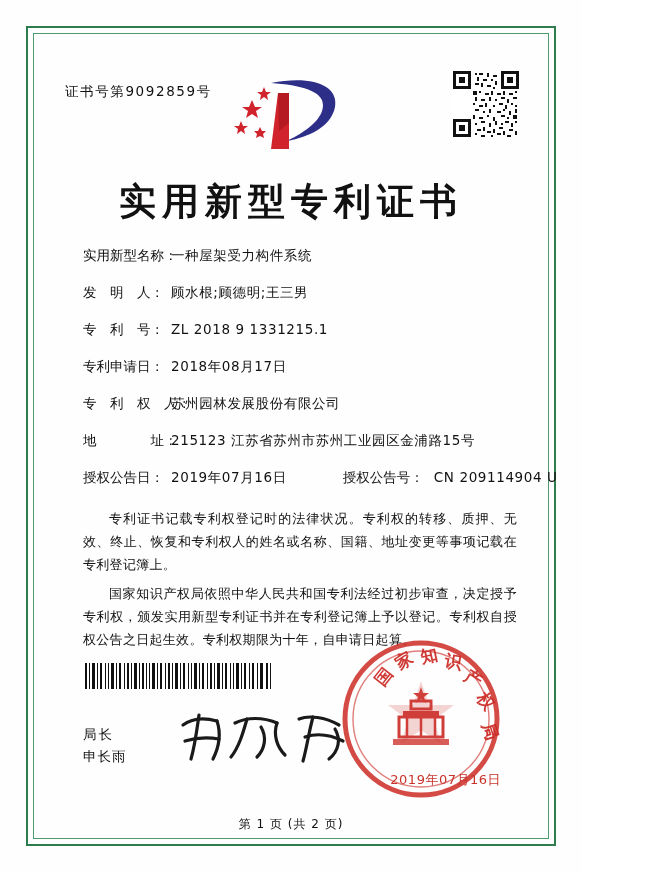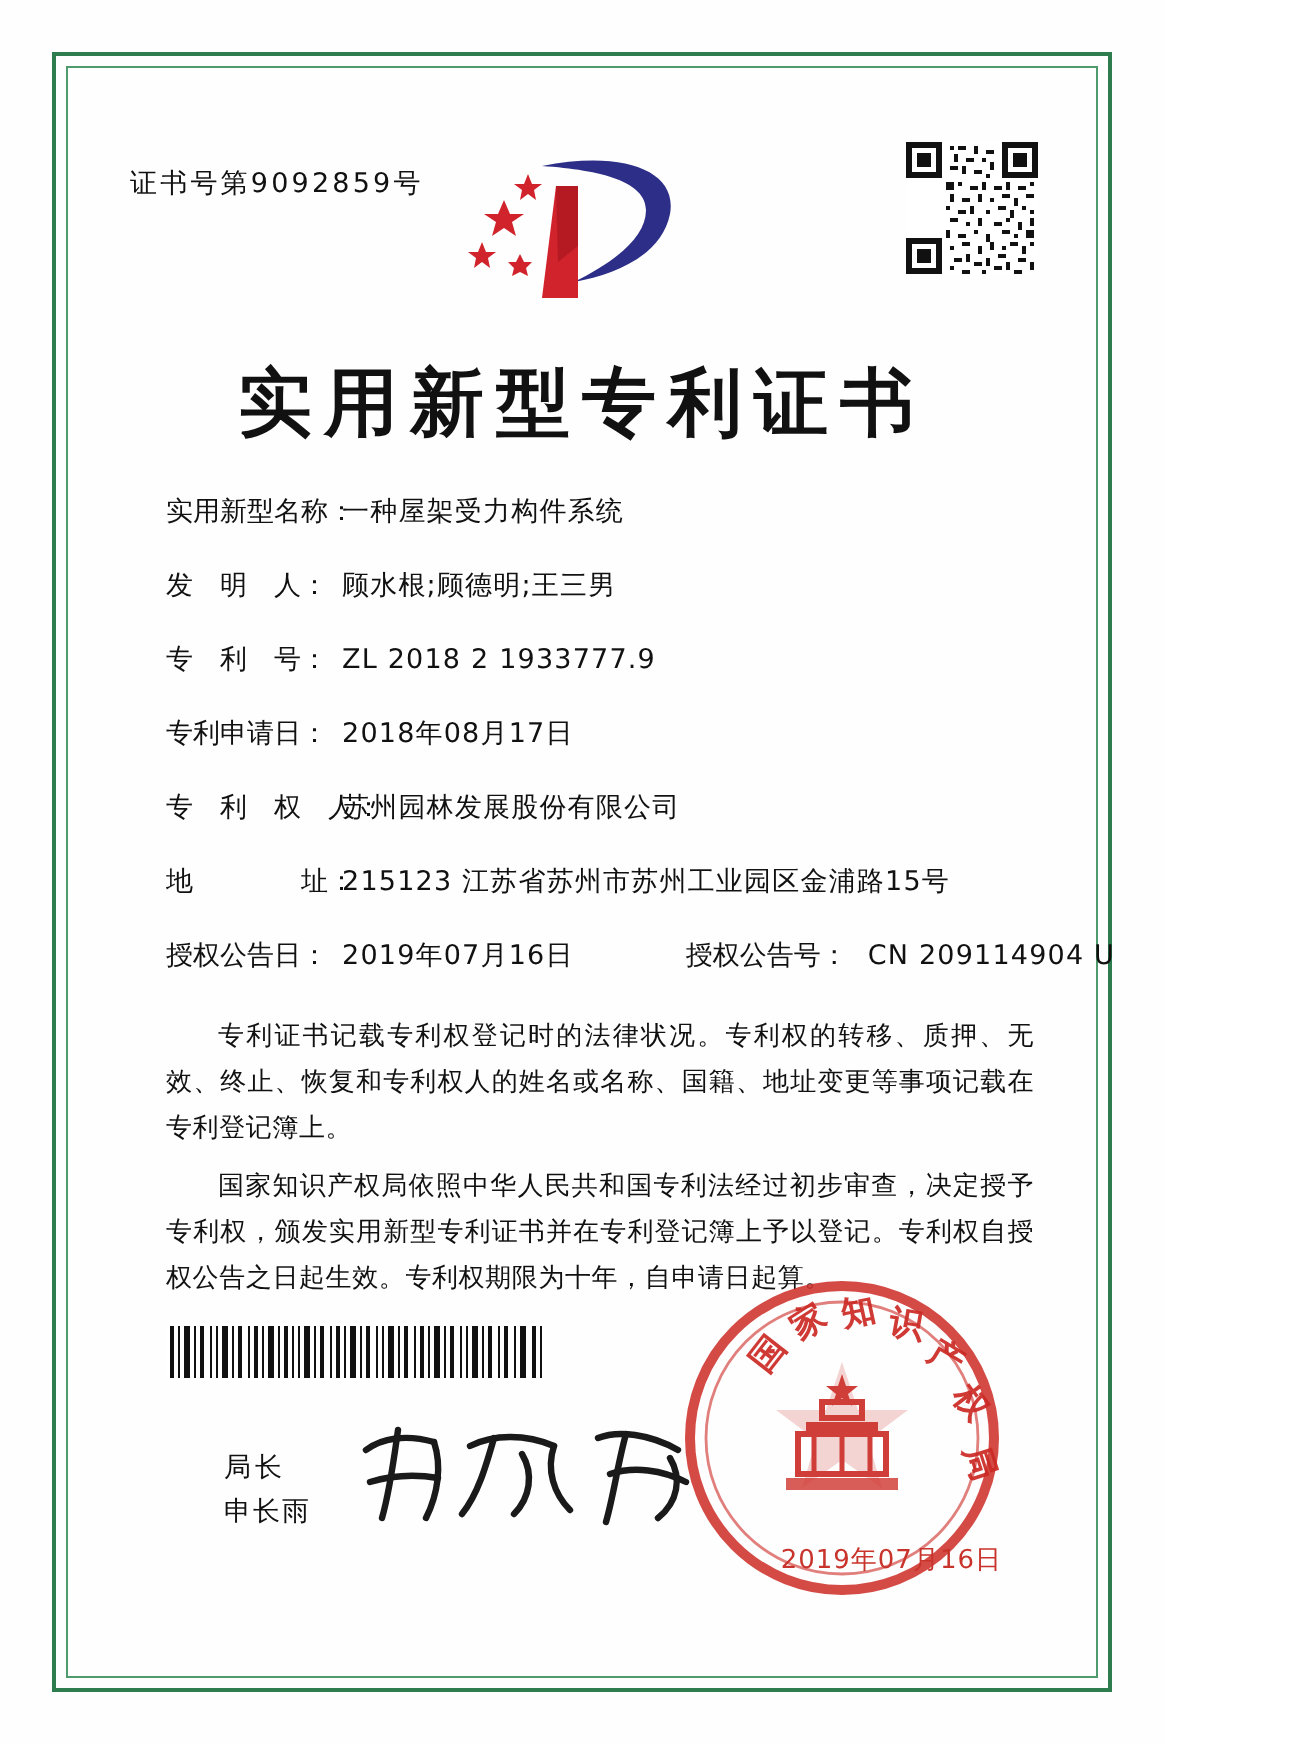--- a/index.html
+++ b/index.html
@@ -156,21 +156,20 @@
   }
 
   
   .sig-block {
     position: absolute;
     left: 28px;
     top: 678px;
     font-size: 13.5px;
     line-height: 22px;
     color: #111;
-    margin-left: 29px;
   }
   .sig-title { letter-spacing: 2px; }
   .sig-name  { letter-spacing: 1px; }
   .handwriting {
     position: absolute;
     left: 118px;
     top: 662px;
     width: 190px;
     height: 62px;
   }
@@ -331,21 +330,21 @@
         <span class="field-value">一种屋架受力构件系统</span>
       </div>
 
       <div class="field-row">
         <span class="field-label">发　明　人：</span>
         <span class="field-value">顾水根;顾德明;王三男</span>
       </div>
 
       <div class="field-row">
         <span class="field-label">专　利　号：</span>
-        <span class="field-value">ZL 2018 2 1933777.9</span>
+        <span class="field-value">ZL 2018 9 1331215.1</span>
       </div>
 
       <div class="field-row">
         <span class="field-label">专利申请日：</span>
         <span class="field-value">2018年08月17日</span>
       </div>
 
       <div class="field-row">
         <span class="field-label">专　利　权　人：</span>
         <span class="field-value">苏州园林发展股份有限公司</span>
@@ -471,15 +470,16 @@
           <text transform="translate(107,31) rotate(10)">识</text>
           <text transform="translate(126,44) rotate(31)">产</text>
           <text transform="translate(139,63) rotate(52)">权</text>
           <text transform="translate(145,90) rotate(72)">局</text>
         </g>
       </svg>
     </div>
 
     <div class="seal-date">2019年07月16日</div>
 
+    <div class="footer">第 1 页 (共 2 页)</div>
 
   </div>
 </div>
 
 </body></html>

